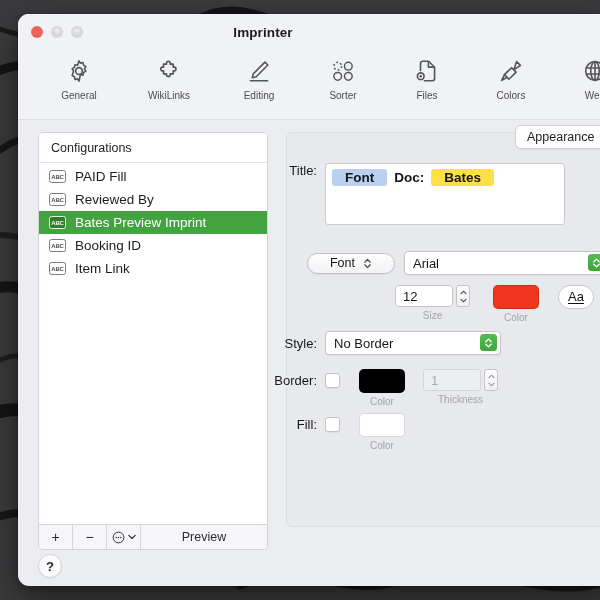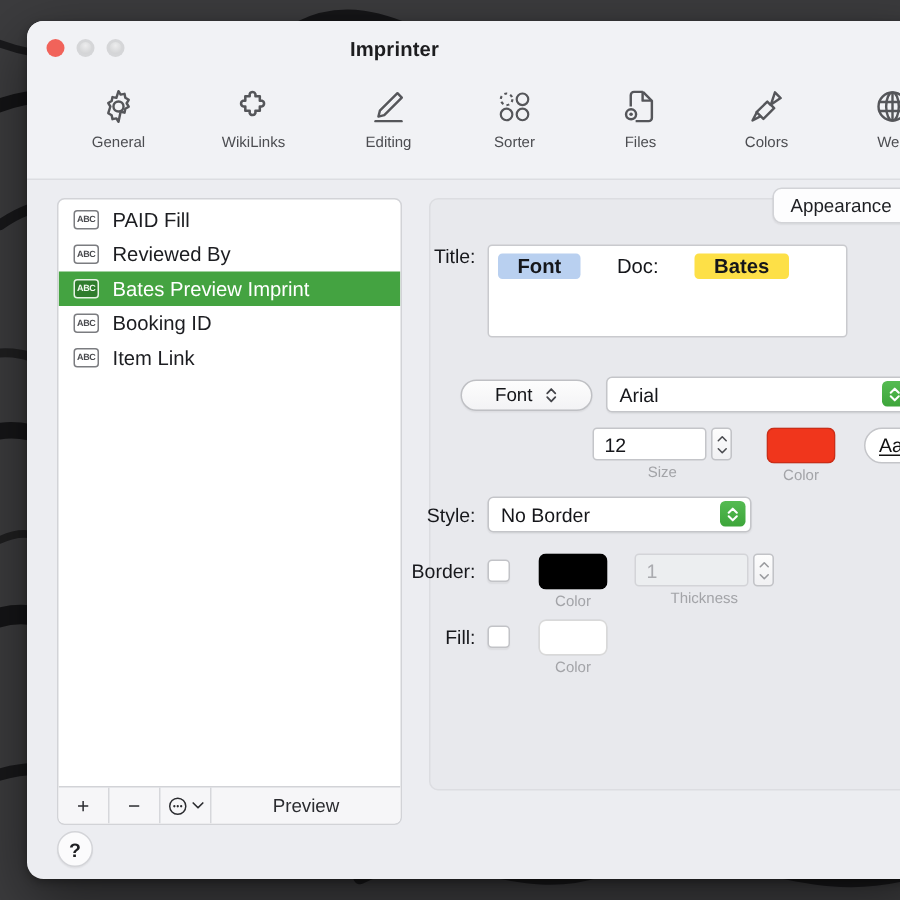--- a/index.html
+++ b/index.html
@@ -200,22 +200,22 @@
   .token {
     background: #b9d0f0;
     color: #15161a;
     font-size: 13.5px;
     font-weight: bold;
     padding: 1px 13px;
     border-radius: 3px;
     white-space: nowrap;
   }
   .plaintext {
-    font-size: 13.5px; color: #15161a; font-weight: normal;
-    padding: 1px 24px;
+    font-size: 13.5px; color: #15161a; font-weight: bold;
+    padding: 1px 7px;
     white-space: nowrap;
   }
 
   
   .popup {
     background: #fff;
     border: 1px solid #c4c5c9;
     border-radius: 4px;
     height: 22px;
     display: flex; align-items: center;
@@ -238,21 +238,21 @@
     height: 21px;
     display: flex; align-items: center; justify-content: center;
     gap: 8px;
     padding: 0 9px;
     font-size: 12.5px; color: #15161a;
     box-shadow: 0 1px 1px rgba(0,0,0,.05);
   }
 
   
   .num-field {
-    width: 76px; height: 22px;
+    width: 58px; height: 22px;
     background: #fff;
     border: 1px solid #c4c5c9;
     border-radius: 3px;
     display: flex; align-items: center;
     padding-left: 7px;
     font-size: 13px; color: #15161a;
   }
   .num-field.disabled { background: #eceef0; color: #aaabaf; border-color: #d3d4d8; }
   .stepper {
     width: 14px; height: 22px;
@@ -414,20 +414,21 @@
         </svg>
       </div>
       <div class="tblabel">Web</div>
     </div>
 
   </div>
 
   <div class="content">
 
     <div class="sidebar">
+      <div class="sb-header">Configurations</div>
 
       <div class="sb-list">
 
         <div class="sb-row">
           <div class="abc-badge">ABC</div>
           <span class="sb-label">PAID Fill</span>
         </div>
 
         <div class="sb-row">
           <div class="abc-badge">ABC</div>

